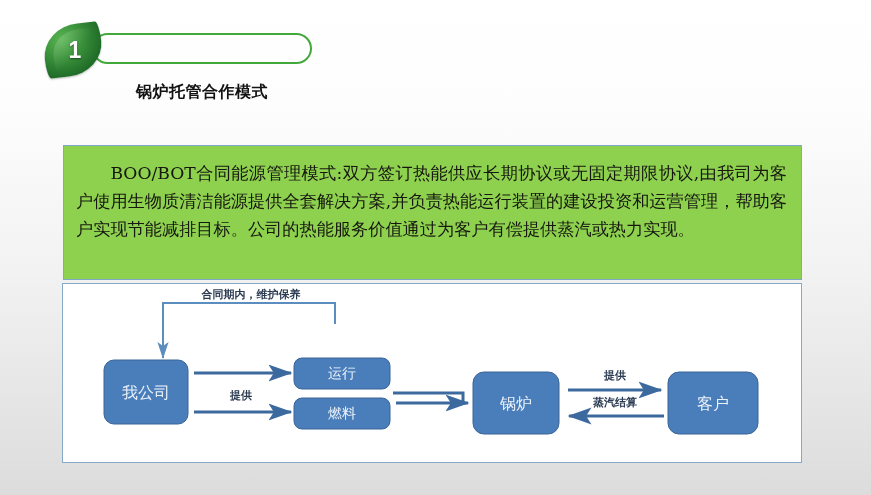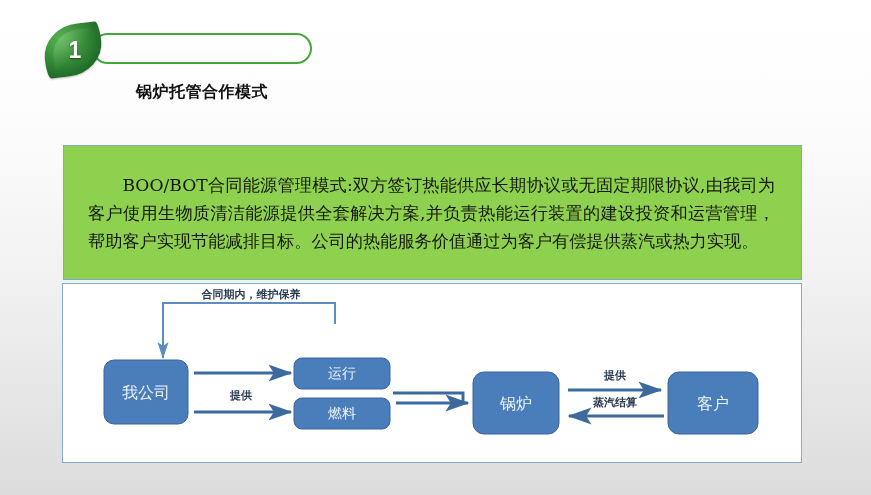--- a/index.html
+++ b/index.html
@@ -47,21 +47,21 @@
     z-index:3;padding-left:4px;box-sizing:border-box;
   }
 
   
   #summary-box{
     position:absolute;left:63px;top:145px;width:739px;height:135px;
     background:#8ed14f;border:1px solid #7fa7c9;box-sizing:border-box;
     padding:9px 10px 0 8px;
   }
   #summary-text{
-    margin:16px;color:#16170f;font-size:17.2px;line-height:28px;
+    margin:4px;color:#16170f;font-size:17.2px;line-height:28px;
     text-align:justify;text-indent:2em;
     font-family:"DejaVu Serif","Liberation Serif",serif;
     white-space:normal;
   }
 
   
   #diagram-box{
     position:absolute;left:62px;top:283px;width:740px;height:180px;
     background:#ffffff;border:1px solid #85a9c6;box-sizing:border-box;
   }

